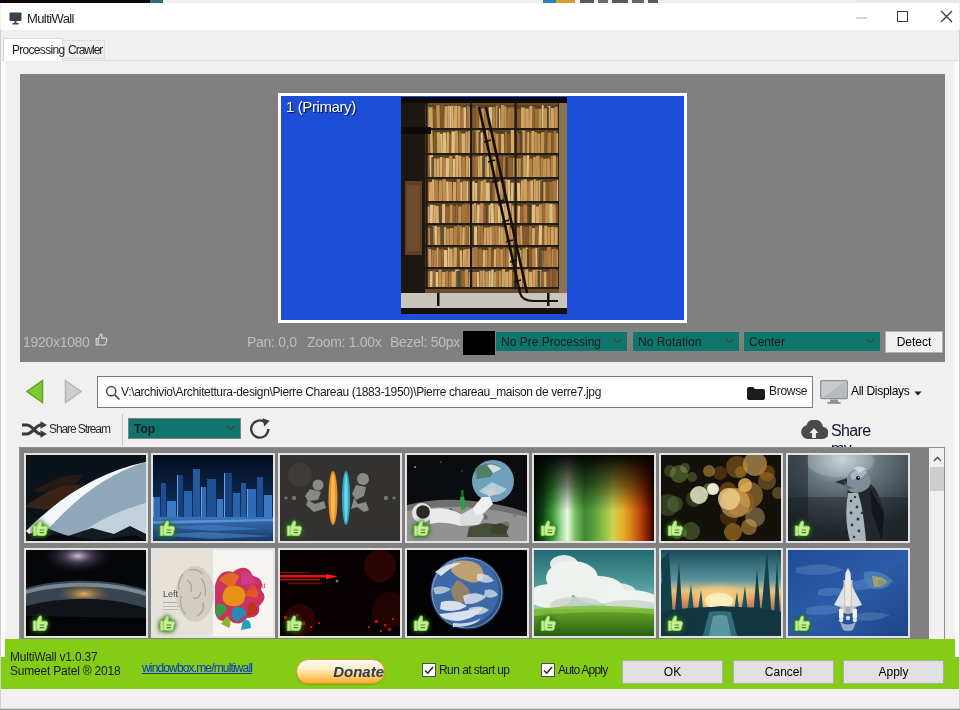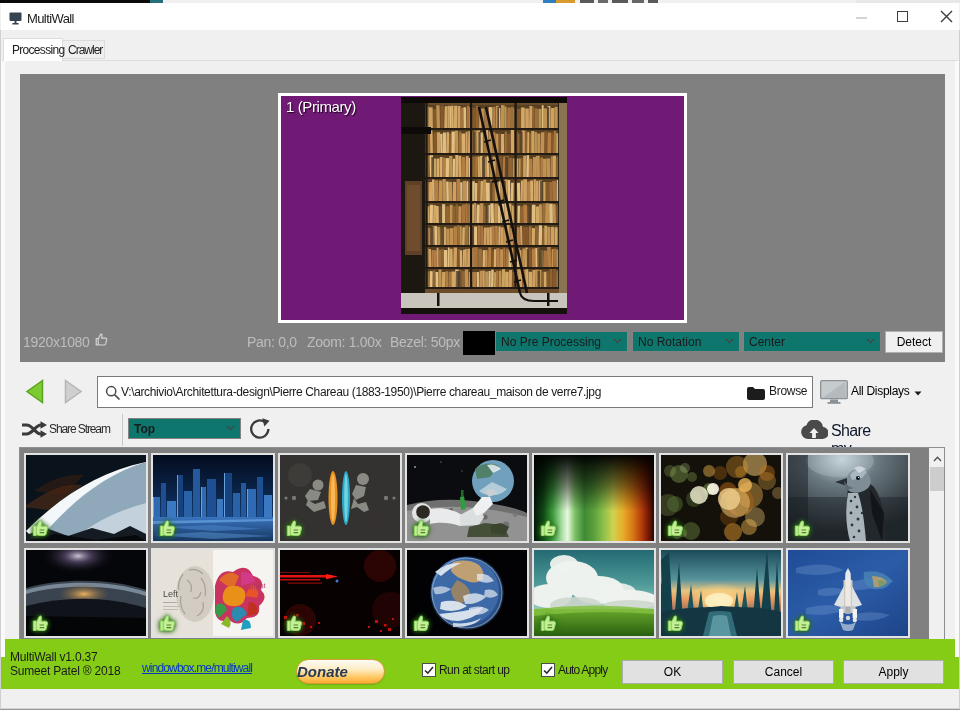--- a/index.html
+++ b/index.html
@@ -16,21 +16,21 @@
 .wbtn{top:0;height:27px;width:45px}
 
 #tab1{left:3px;top:38px;width:60px;height:23px;background:#fff;border:1px solid #dcdcdc;border-bottom:none;z-index:2}
 #tab1 span{position:absolute;left:8px;top:4px;font-size:12px;color:#1c1c1c;letter-spacing:-0.7px}
 #tab2{left:63px;top:40px;width:42px;height:19px;background:#efefef;border:1px solid #dcdcdc;border-left:none}
 #tab2 span{position:absolute;left:5px;top:2px;font-size:12px;color:#1c1c1c;letter-spacing:-1px}
 #pageline{left:2px;top:60px;width:956px;height:1px;background:#dcdcdc}
 
 #panel{left:20px;top:74px;width:925px;height:288px;background:#808080}
 #monitor{left:258px;top:19px;width:409px;height:230px;background:#fff}
-#monscreen{position:absolute;left:3px;top:3px;right:3px;bottom:3px;background:#701a75}
+#monscreen{position:absolute;left:3px;top:3px;right:3px;bottom:3px;background:#1d4ed8}
 #monlabel{left:5px;top:2px;font-size:15px;color:#fff;letter-spacing:-0.4px;text-shadow:1px 1px 1px rgba(0,0,0,0.8)}
 #bookimg{left:120px;top:1px;width:166px;height:217px}
 .glabel{font-size:14px;color:#bdbdbd;letter-spacing:-0.3px}
 #swatch{left:443px;top:257px;width:32px;height:24px;background:#000}
 .cmb{background:#0f766e;border:1px solid #828282;height:21px}
 .cmb span{position:absolute;left:5px;top:3px;font-size:12px;color:#1a1a1a;white-space:nowrap}
 .cmb svg{position:absolute;right:5px;top:6px}
 #detect{left:865px;top:257px;width:58px;height:22px;background:#f0f0f0;border:1px solid #b0b0b0;font-size:12px;color:#000;text-align:center;line-height:20px}
 
 #navrow{left:0;top:368px;width:960px;height:44px}
@@ -53,21 +53,21 @@
 
 #sbar{left:909px;top:0;width:17px;height:208px;background:#f0f0f0}
 #sb-thumb{left:1px;top:19px;width:15px;height:24px;background:#cdcdcd}
 .sb-arr{left:0;width:17px;height:17px;background:#f0f0f0;text-align:center}
 
 #bbar{left:0;top:639px;width:960px;height:50px;background:#84cc16}
 #ver1{left:10px;top:11px;font-size:12px;color:#1a1a1a;letter-spacing:-0.2px}
 #ver2{left:10px;top:25px;font-size:12px;color:#1a1a1a;letter-spacing:-0.2px}
 #link{left:142px;top:22px;font-size:12px;color:#0536cc;text-decoration:underline;letter-spacing:-0.85px}
 #donate{left:296px;top:20px;width:89px;height:25px;border-radius:13px;border:1px solid #d89a36;background:linear-gradient(#fefcf5 0%,#fdedc6 40%,#ffcb6a 72%,#ffaa30 100%);box-shadow:0 1px 1px rgba(0,0,0,0.15)}
-#donate span{position:absolute;left:0;right:0;top:3px;text-align:left;font-size:15px;font-weight:bold;font-style:italic;color:#2a3b55}
+#donate span{position:absolute;left:0;right:0;top:3px;text-align:right;font-size:15px;font-weight:bold;font-style:italic;color:#2a3b55}
 .chk{width:14px;height:14px;background:#fff;border:1px solid #4d4d4d}
 .chklab{font-size:12px;color:#1a1a1a}
 .btn{top:21px;width:101px;height:24px;background:#e1e1e1;border:1px solid #adadad;font-size:12px;color:#000;text-align:center;line-height:22px}
 </style>
 </head>
 <body>
 <div id="app">
 
 <div class="abs" id="strip">
   <div class="abs" style="left:0;top:0;width:150px;height:3px;background:#0a0a0a"></div>

